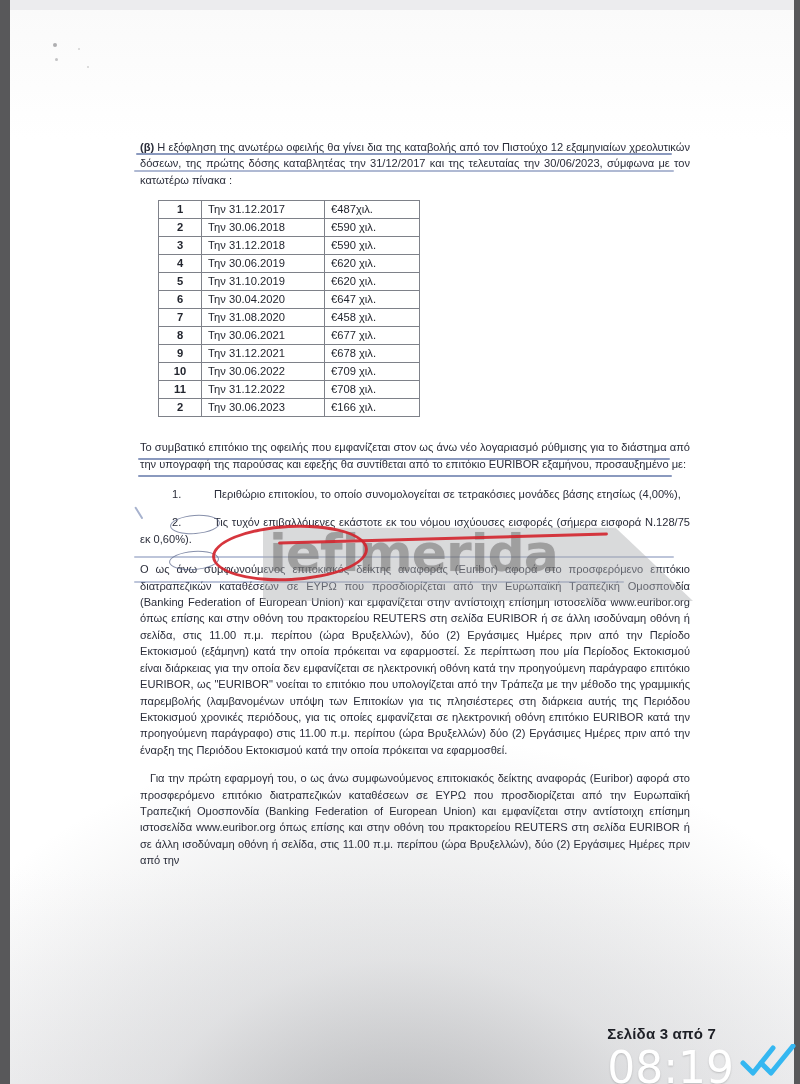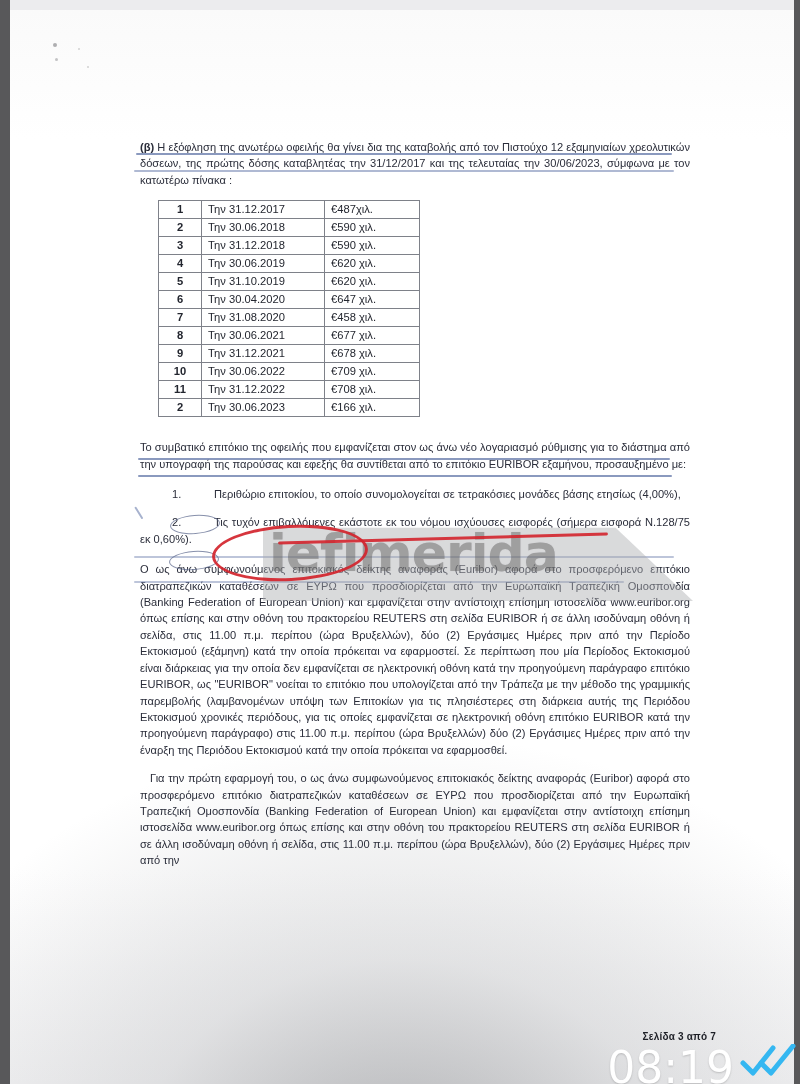--- a/index.html
+++ b/index.html
@@ -171,21 +171,21 @@
     opacity: .92;
     line-height: 56px;
     text-shadow: 0 0 1px rgba(150,150,155,.6);
   }
 
   
   .page-footer {
     position: absolute;
     right: 78px;
     bottom: 42px;
-    font-size: 10px;
+    font-size: 15px;
     font-weight: 700;
     color: #1d1f26;
     letter-spacing: .2px;
   }
 
   
   .msg-overlay {
     position: absolute;
     right: 4px;
     bottom: -6px;

